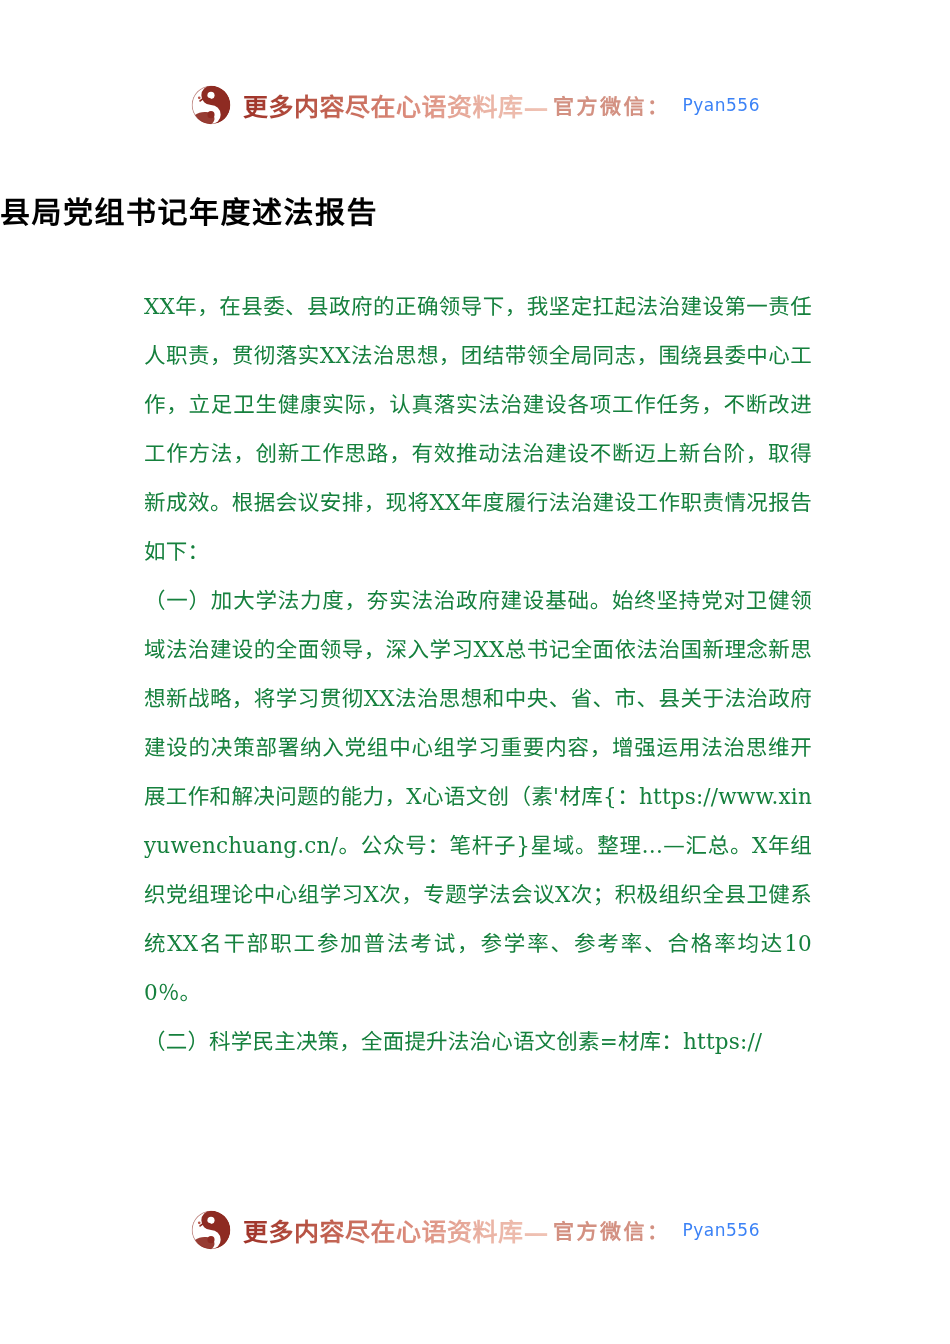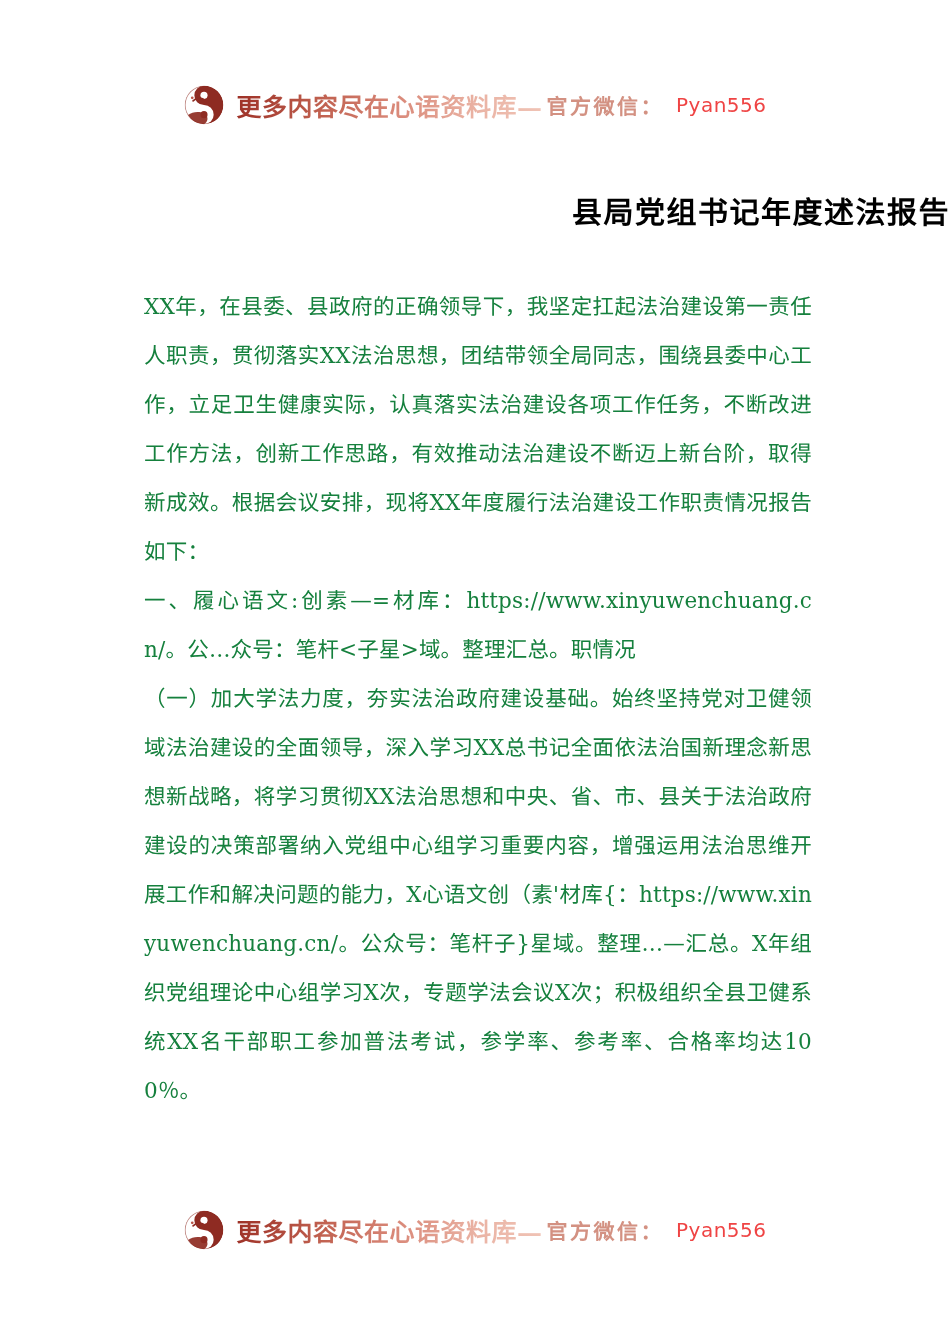--- a/index.html
+++ b/index.html
@@ -63,33 +63,33 @@
     font-family: "DejaVu Serif", "Liberation Serif", serif;
     font-weight: 700;
     font-size: 21px;
     letter-spacing: 2.5px;
     color: #d39182;
     margin-left: 0;
   }
   .wm-text-id {
     font-family: "DejaVu Sans", "Liberation Sans", sans-serif;
     font-weight: 400;
-    font-size: 20px;
+    font-size: 17px;
     letter-spacing: 0.5px;
-    color: #ef4444;
+    color: #3b82f6;
     margin-left: 8px;
   }
 
   
   .doc-title {
     position: absolute;
     left: 0;
     top: 168px;
     width: 950px;
-    text-align: right;
+    text-align: left;
     font-family: "DejaVu Serif", "Liberation Serif", serif;
     font-weight: 700;
     font-size: 30px;
     letter-spacing: 1.5px;
     color: #000000;
   }
 
   
   .body-block {
     position: absolute;
@@ -142,22 +142,22 @@
     </svg>
     <span class="wm-text-main">更多内容尽在心语资料库—</span>
     <span class="wm-text-wechat">官方微信：</span>
     <span class="wm-text-id">Pyan556</span>
   </div>
 
   <h1 class="doc-title">县局党组书记年度述法报告</h1>
 
   <div class="body-block">
     <p class="para">XX年，在县委、县政府的正确领导下，我坚定扛起法治建设第一责任人职责，贯彻落实XX法治思想，团结带领全局同志，围绕县委中心工作，立足卫生健康实际，认真落实法治建设各项工作任务，不断改进工作方法，创新工作思路，有效推动法治建设不断迈上新台阶，取得新成效。根据会议安排，现将XX年度履行法治建设工作职责情况报告如下：</p>
-    <p class="para">一、履心语文:创素—=材库：https://www.xinyuwenchuang.cn/。公…众号：笔杆&lt;子星&gt;域。整理汇总。职情况</p>
     <p class="para indent">（一）加大学法力度，夯实法治政府建设基础。始终坚持党对卫健领域法治建设的全面领导，深入学习XX总书记全面依法治国新理念新思想新战略，将学习贯彻XX法治思想和中央、省、市、县关于法治政府建设的决策部署纳入党组中心组学习重要内容，增强运用法治思维开展工作和解决问题的能力，X心语文创（素'材库{：https://www.xinyuwenchuang.cn/。公众号：笔杆子}星域。整理…—汇总。X年组织党组理论中心组学习X次，专题学法会议X次；积极组织全县卫健系统XX名干部职工参加普法考试，参学率、参考率、合格率均达100％。</p>
+    <p class="para indent clipped">（二）科学民主决策，全面提升法治心语文创素=材库：https://</p>
   </div>
 
   <div class="watermark bottom">
     <svg class="wm-logo" viewBox="0 0 100 100" aria-hidden="true">
       <defs>
         <clipPath id="clipBot">
             <circle cx="50" cy="50" r="46"></circle>
           </clipPath>
       </defs>
       <g clip-path="url(#clipBot)">

